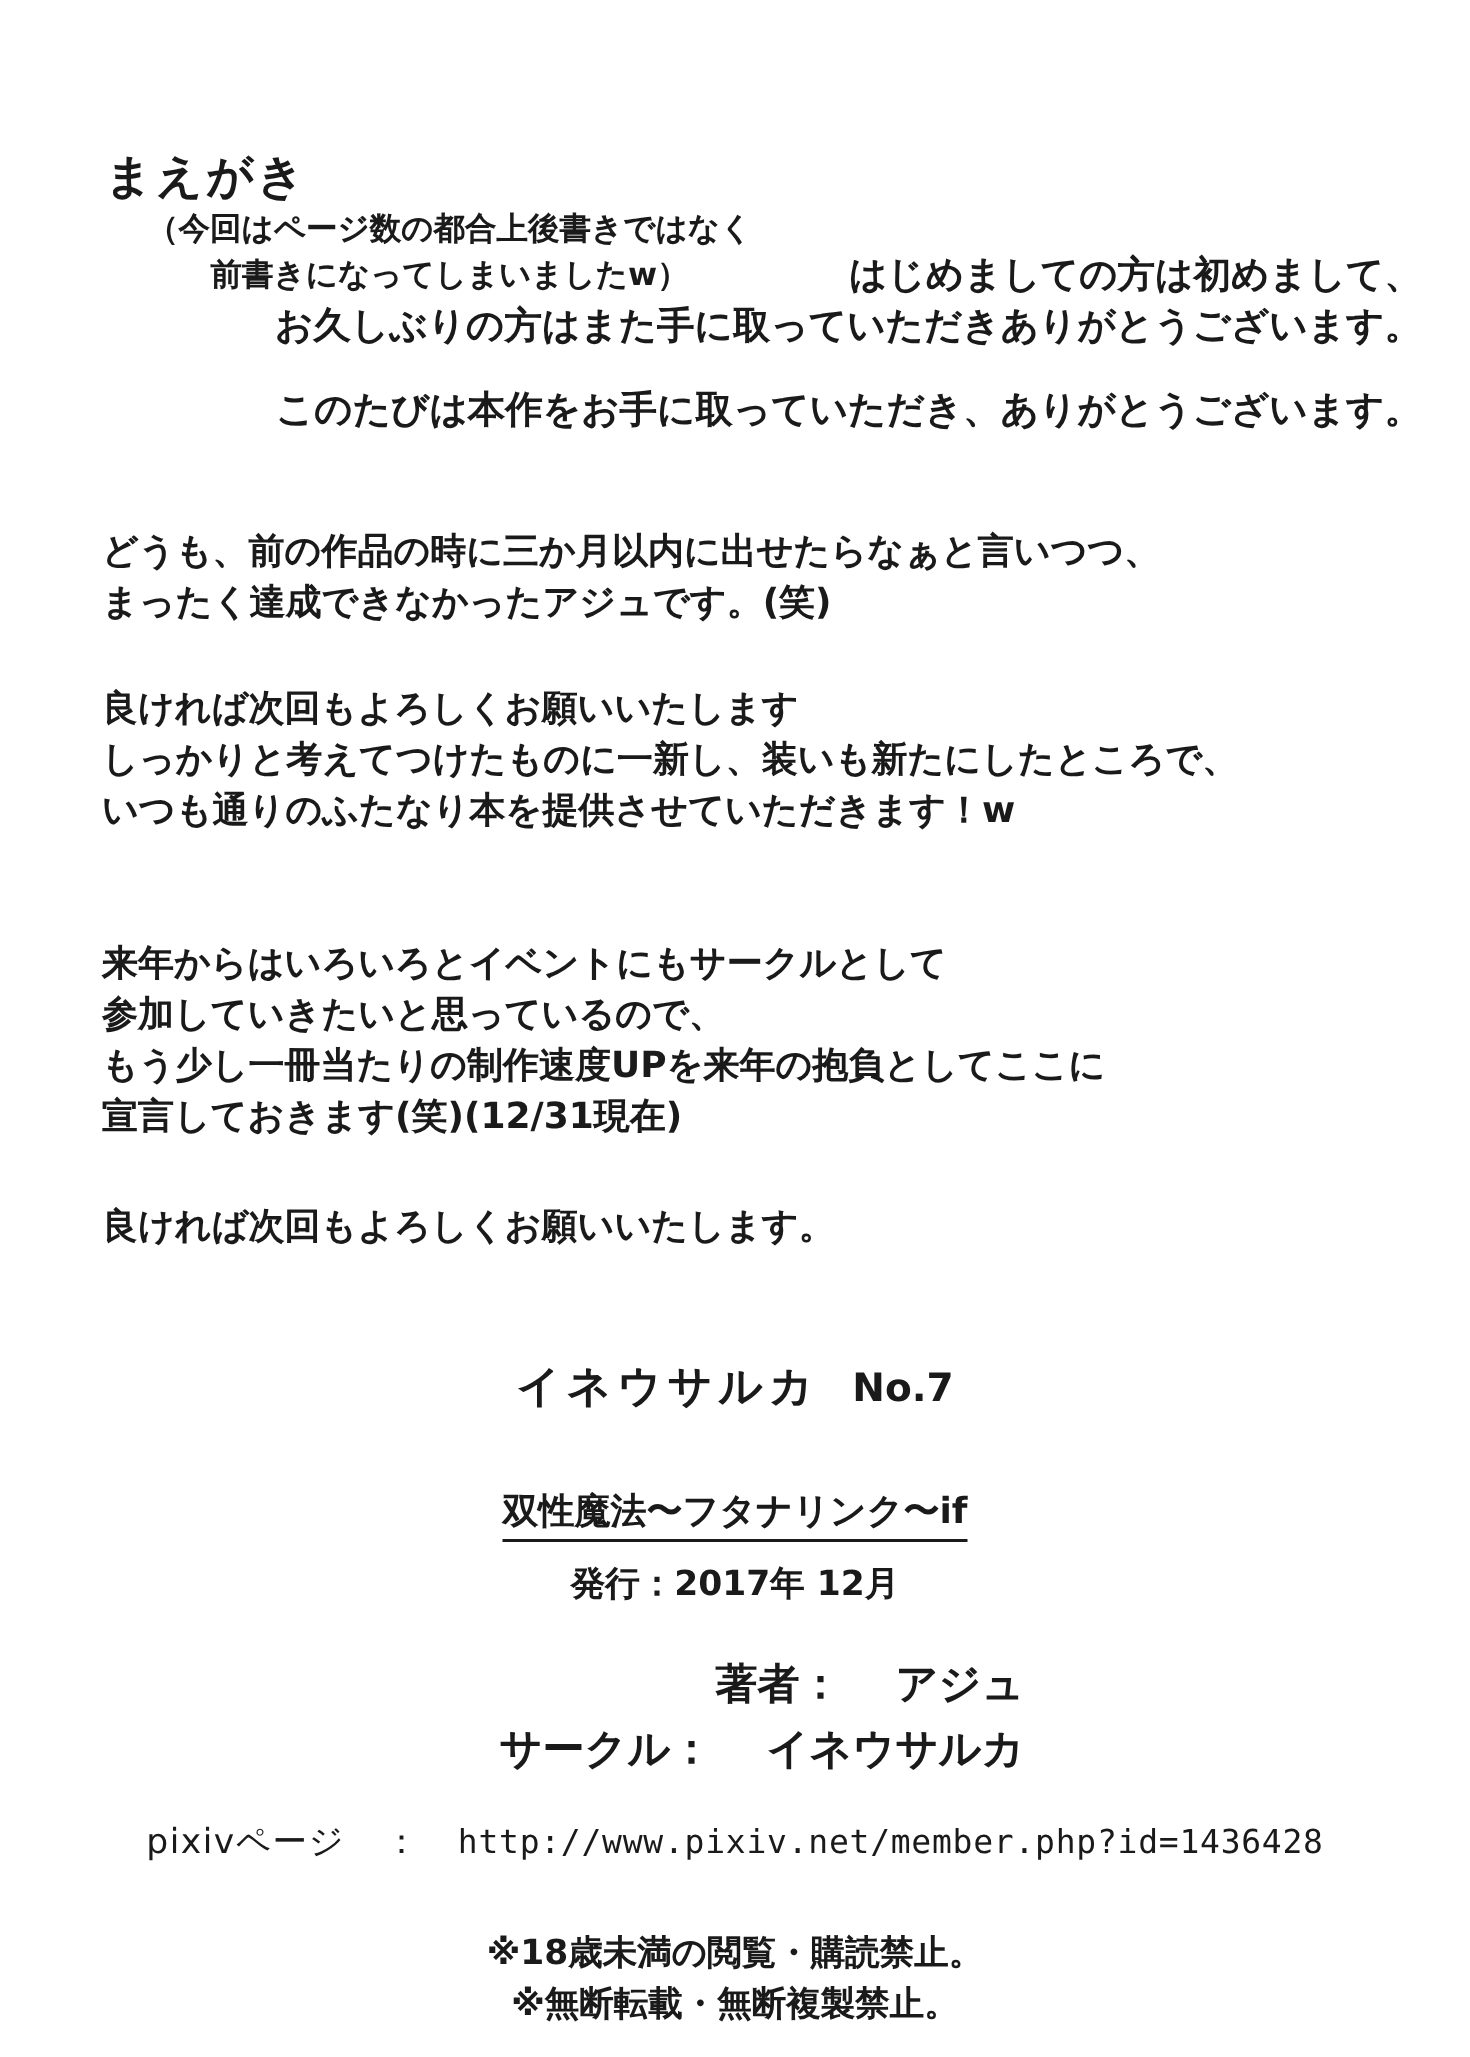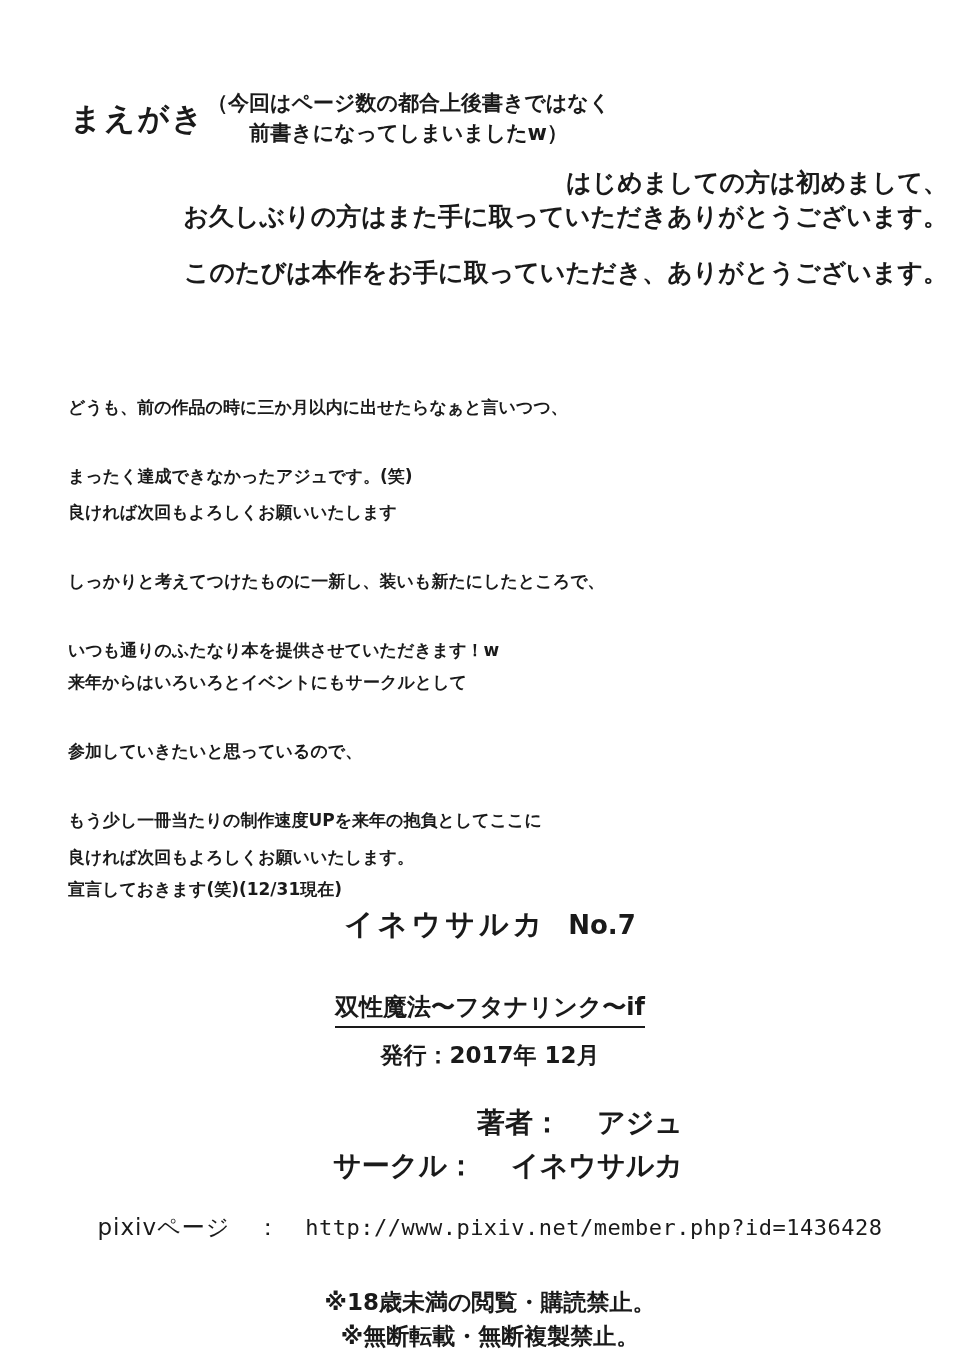--- a/index.html
+++ b/index.html
@@ -23,31 +23,32 @@
   }
 
   
   .preface-head {
     position: absolute;
     left: 70px;
     top: 88px;
     width: 860px;
     display: flex;
     align-items: flex-start;
+    flex-direction: column;
   }
   .preface-title {
     font-size: 31px;
     font-weight: bold;
     letter-spacing: 2px;
     white-space: nowrap;
     line-height: 1.2;
     padding-top: 12px;
   }
   .preface-note {
-    margin-left: 2px;
+    margin-left: 28px;
     font-size: 21px;
     font-weight: bold;
     line-height: 1.45;
     text-align: center;
   }
   .preface-note div { white-space: nowrap; }
 
   
   .intro {
     position: absolute;
@@ -64,25 +65,24 @@
   }
   .intro .gap { height: 22px; }
 
   
   .body-block {
     position: absolute;
     left: 68px;
     width: 880px;
   }
   .body-block .line {
-    font-size: 17px;
+    font-size: 24px;
     font-weight: bold;
     line-height: 1.42;
     white-space: nowrap;
-    margin-top: 45px;
   }
   #para1 { top: 350px; }
   #para2 { top: 455px; }
   #para3 { top: 625px; }
   #para4 { top: 800px; }
 
   
   .colophon {
     position: absolute;
     left: 0;

